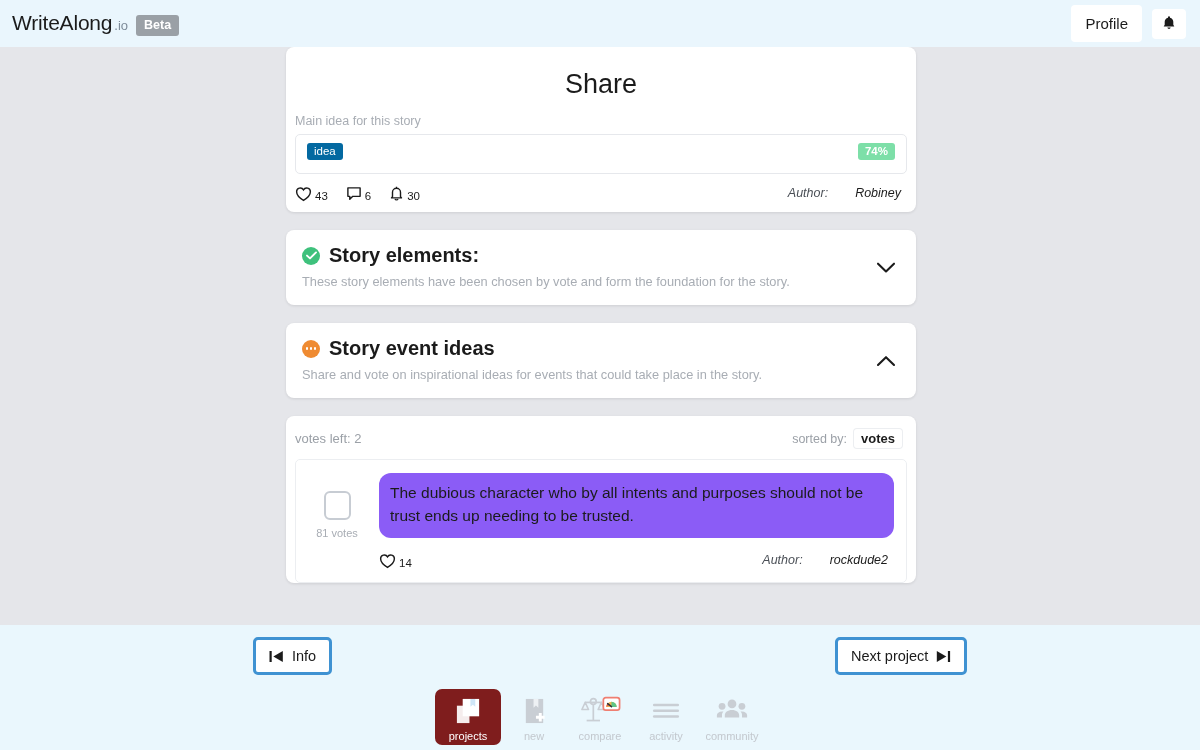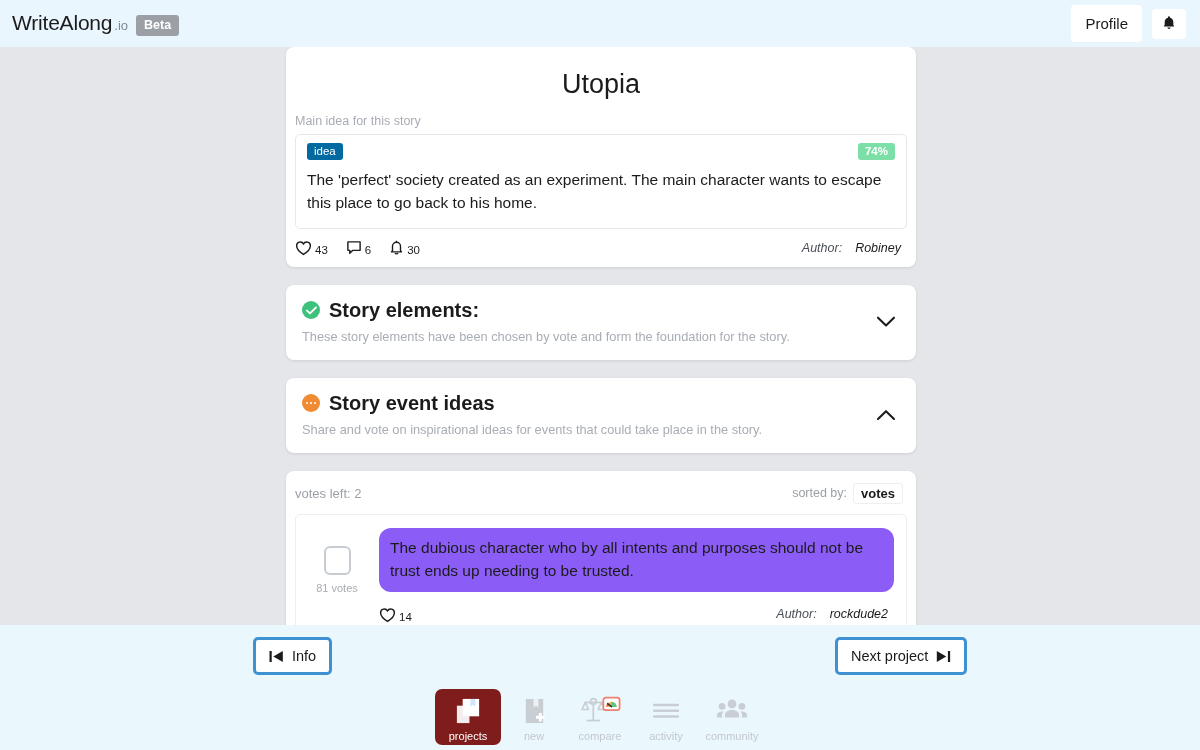--- a/index.html
+++ b/index.html
@@ -91,21 +91,21 @@
     font-size: 15.5px; color: #1b1b1b; line-height: 1.5;
     margin-top: 8px;
   }
   .meta-row {
     display: flex; align-items: center; justify-content: space-between;
     padding: 10px 9px 0 9px;
   }
   .stats { display: flex; align-items: flex-end; gap: 18px; }
   .stat { display: flex; align-items: flex-end; gap: 3px; }
   .stat .num { font-size: 11.5px; color: #1b1b1b; }
-  .author-wrap { display: flex; align-items: center; gap: 7px; }
+  .author-wrap { display: flex; align-items: center; gap: 21px; }
   .author-label {
     font-size: 12.5px; color: #4a4f56; font-style: italic;
   }
   .author-name {
     font-size: 12.5px; color: #1b1b1b; font-style: italic;
     background: #ffffff; padding: 2px 6px; border-radius: 3px;
   }
 
   
   .section-card {
@@ -229,29 +229,28 @@
           <path d="M6.3 12.6a1.75 1.75 0 0 0 3.4 0z" fill="#1b1b1b"></path>
         </svg>
       </button>
     </div>
   </div>
 
   <div class="scroll-area">
     <div class="content-col">
 
       <div class="card title-card">
-        <div class="story-title">Utopia</div>
+        <div class="story-title">Share</div>
         <div class="field-label">Main idea for this story</div>
 
         <div class="idea-box">
           <div class="idea-head">
             <span class="tag-idea">idea</span>
             <span class="pct-badge">74%</span>
           </div>
-          <div class="idea-text">The 'perfect' society created as an experiment. The main character wants to escape this place to go back to his home.</div>
         </div>
 
         <div class="meta-row">
           <div class="stats">
             <div class="stat">
               <svg width="17" height="16" viewBox="0 0 18 17">
                 <path d="M9 15.2S1.7 10.9 1.7 6.1A3.9 3.9 0 0 1 9 4.1a3.9 3.9 0 0 1 7.3 2c0 4.8-7.3 9.1-7.3 9.1z" fill="none" stroke="#1b1b1b" stroke-width="1.5"></path>
               </svg>
               <span class="num">43</span>
             </div>

